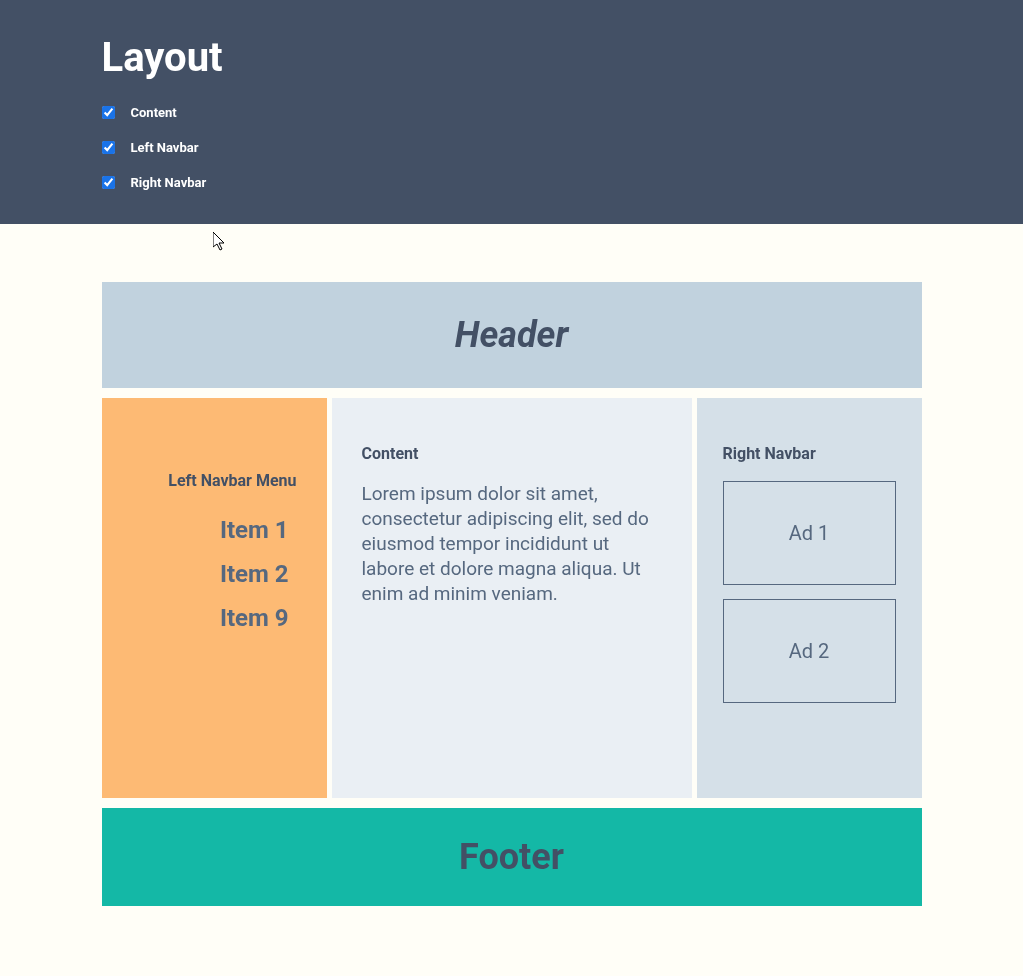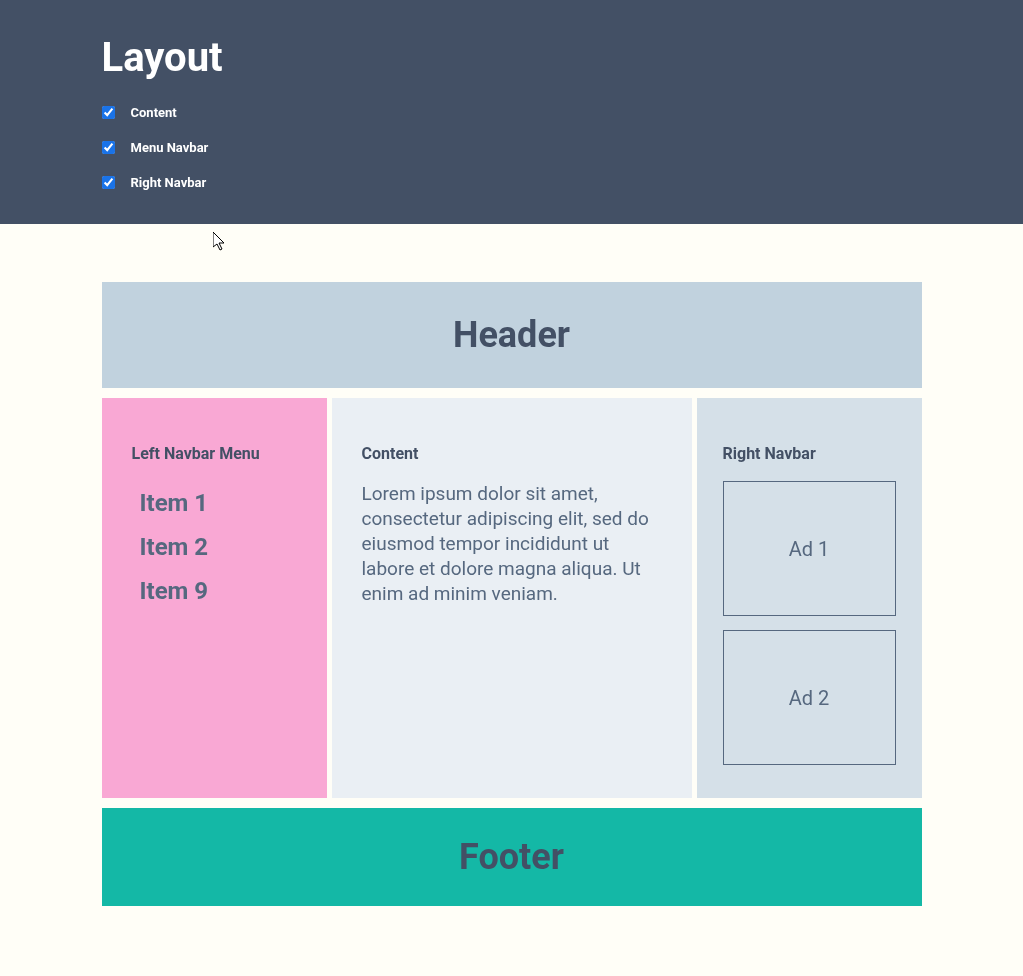--- a/index.html
+++ b/index.html
@@ -45,31 +45,33 @@
     }
     .header-block {
       background: #c1d2de;
       text-align: center;
       padding: 32px 0;
     }
     .header-block h1 {
       font-size: 36px;
       font-weight: 700;
       color: #435065;
+      font-style: italic;
     }
     .middle-row {
       display: flex;
       gap: 5px;
       margin-top: 10px;
     }
     .left-nav {
       flex: 0 0 225px;
-      background: #f9a8d4;
-      padding: 46px 30px 30px 30px;
+      background: #fdba74;
+      padding: 73px 30px 30px 30px;
       min-height: 400px;
+      text-align: right;
     }
     .panel-heading {
       font-size: 16px;
       font-weight: 700;
       color: #435065;
       margin-bottom: 18px;
     }
     .nav-list {
       list-style: none;
     }
@@ -89,21 +91,21 @@
       line-height: 1.32;
       color: #56687f;
     }
     .right-nav {
       flex: 0 0 225px;
       background: #d5e0e8;
       padding: 46px 26px 30px 26px;
     }
     .ad-box {
       border: 1px solid #56687f;
-      height: 135px;
+      height: 104px;
       display: flex;
       align-items: center;
       justify-content: center;
       font-size: 20px;
       color: #56687f;
       margin-top: 14px;
     }
     .ad-box:first-of-type { margin-top: 10px; }
     .footer-block {
       background: #14b8a6;
@@ -129,21 +131,21 @@
 <div class="top-panel">
   <div class="top-panel-inner">
     <h1 class="page-title">Layout</h1>
 
     <div class="toggle-row">
       <input type="checkbox" checked="" style="">
       <span>Content</span>
     </div>
     <div class="toggle-row">
       <input type="checkbox" checked="" style="">
-      <span>Menu Navbar</span>
+      <span>Left Navbar</span>
     </div>
     <div class="toggle-row">
       <input type="checkbox" checked="" style="">
       <span>Right Navbar</span>
     </div>
   </div>
 </div>
 
 <div class="demo-wrapper">
 

